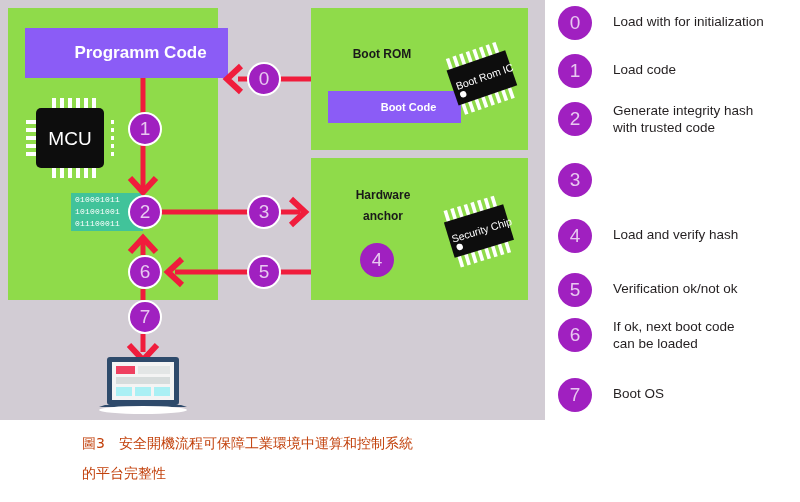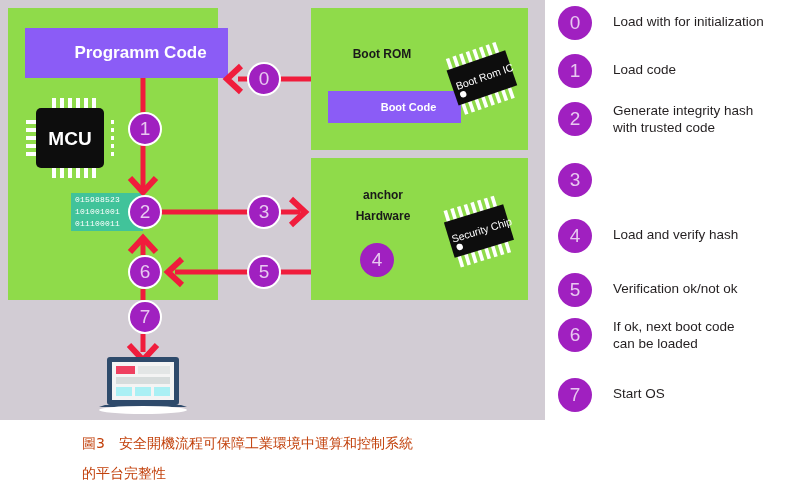--- a/index.html
+++ b/index.html
@@ -181,21 +181,21 @@
   <div class="diagram-bg">
 
     <div class="panel panel-left"></div>
 
     <div class="panel panel-boot"></div>
 
     <div class="panel panel-anchor"></div>
 
     <div class="teal-block block-program">Programm Code</div>
 
-    <div class="chip" style="left:26px; top:98px; width:88px; height:80px;font-weight:bold;">
+    <div class="chip" style="left:26px; top:98px; width:88px; height:80px;">
       <svg width="88" height="80" viewBox="0 0 88 80">
         <g fill="#ffffff">
           <rect x="26" y="0" width="4" height="11"></rect>
           <rect x="34" y="0" width="4" height="11"></rect>
           <rect x="42" y="0" width="4" height="11"></rect>
           <rect x="50" y="0" width="4" height="11"></rect>
           <rect x="58" y="0" width="4" height="11"></rect>
           <rect x="66" y="0" width="4" height="11"></rect>
           <rect x="26" y="69" width="4" height="11"></rect>
           <rect x="34" y="69" width="4" height="11"></rect>
@@ -213,21 +213,21 @@
           <rect x="85" y="38" width="11" height="4"></rect>
           <rect x="85" y="46" width="11" height="4"></rect>
           <rect x="85" y="54" width="11" height="4"></rect>
         </g>
         <rect x="10" y="10" width="68" height="60" rx="5" fill="#0d0d0d"></rect>
         <text x="44" y="47" font-family="Liberation Sans, sans-serif" font-size="19" fill="#ffffff" text-anchor="middle">MCU</text>
       </svg>
     </div>
 
     <div class="binary-block">
-      <div>015988523</div>
+      <div>010001011</div>
       <div>101001001</div>
       <div>011100011</div>
     </div>
 
     <div class="panel-title title-boot">Boot ROM</div>
 
     <div class="teal-block block-bootcode">Boot Code</div>
 
     <div class="chip" style="left:440px; top:38px; width:86px; height:80px;">
       <svg width="86" height="80" viewBox="0 0 86 80">
@@ -251,22 +251,22 @@
             <rect x="63" y="57" width="3.6" height="12"></rect>
           </g>
           <rect x="11" y="21" width="62" height="37" fill="#0d0d0d"></rect>
           <circle cx="19" cy="49" r="3.2" fill="#ffffff"></circle>
           <text x="45" y="43" font-family="Liberation Sans, sans-serif" font-size="10.5" fill="#ffffff" text-anchor="middle">Boot Rom IC</text>
         </g>
       </svg>
     </div>
 
     <div class="panel-title title-anchor">
+      <div>Hardware</div>
       <div>anchor</div>
-      <div>Hardware</div>
     </div>
 
     <div class="chip" style="left:435px; top:190px; width:92px; height:82px;">
       <svg width="92" height="82" viewBox="0 0 92 82">
         <g transform="rotate(-17 46 41)">
           <g fill="#ffffff">
             <rect x="16" y="11" width="3.6" height="12"></rect>
             <rect x="23" y="11" width="3.6" height="12"></rect>
             <rect x="30" y="11" width="3.6" height="12"></rect>
             <rect x="37" y="11" width="3.6" height="12"></rect>
@@ -374,21 +374,21 @@
       <div class="legend-badge">5</div>
       <div class="legend-text">Verification ok/not ok</div>
     </div>
     <div class="legend-row" style="top:318px">
       <div class="legend-badge">6</div>
       <div class="legend-text" style="padding-top:0px;white-space:pre-line">If ok, next boot code
 can be loaded</div>
     </div>
     <div class="legend-row" style="top:378px">
       <div class="legend-badge">7</div>
-      <div class="legend-text">Start OS</div>
+      <div class="legend-text">Boot OS</div>
     </div>
   </div>
 
   <div class="caption">
     <div>圖3　安全開機流程可保障工業環境中運算和控制系統</div>
     <div>的平台完整性</div>
   </div>
 
 </div>
 

